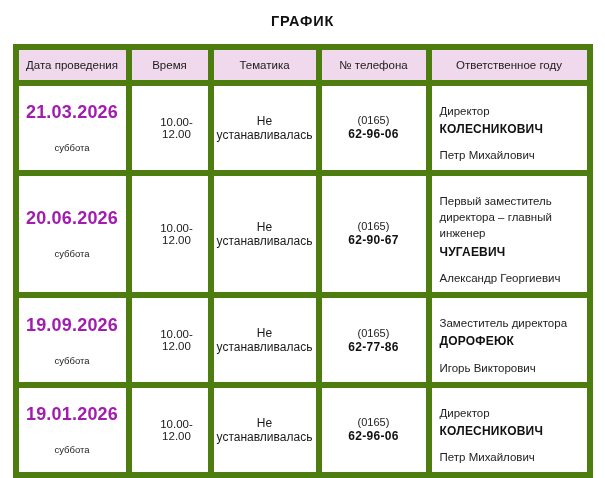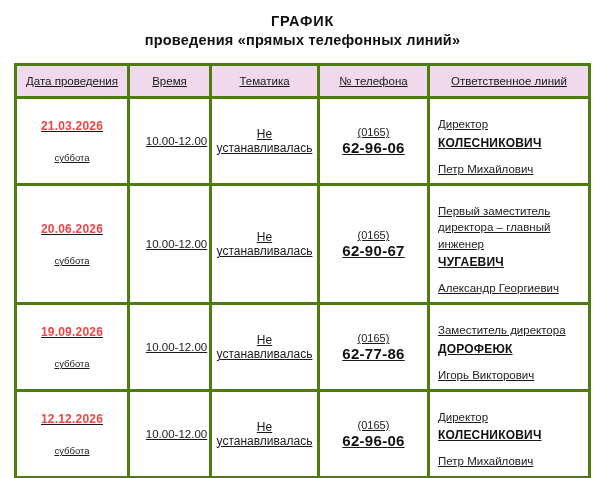--- a/index.html
+++ b/index.html
@@ -34,23 +34,22 @@
   }
   .title-line.l1 { letter-spacing: 0.8px; }
   table.schedule {
     border-collapse: collapse;
     width: 574px;
     margin: 13px auto 0 auto;
     table-layout: fixed;
   }
   table.schedule th,
   table.schedule td {
-    border: 3px solid #4d7c0f;
+    border: 6px solid #4d7c0f;
     vertical-align: middle;
-    text-decoration: underline;
   }
   thead th {
     background: #f0d9ec;
     font-size: 11.5px;
     font-weight: normal;
     color: #1a1a1a;
     height: 26px;
     text-align: center;
     padding: 2px 3px;
   }
@@ -58,23 +57,23 @@
   col.c-time { width: 82px; }
   col.c-topic { width: 108px; }
   col.c-phone { width: 110px; }
   col.c-person { width: 161px; }
 
   td.date {
     text-align: center;
     padding: 6px 2px;
   }
   td.date .d {
-    font-size: 12px;
-    font-weight: bold;
-    color: #ef4444;
+    font-size: 18px;
+    font-weight: bold;
+    color: #a21caf;
     letter-spacing: 0.2px;
   }
   td.date .w {
     font-size: 9.5px;
     color: #222;
     margin-top: 19px;
   }
   td.time {
     text-align: center;
     font-size: 11.5px;
@@ -86,21 +85,21 @@
   }
   td.phone {
     text-align: center;
     padding: 0 2px;
   }
   td.phone .code {
     font-size: 11px;
     color: #222;
   }
   td.phone .num {
-    font-size: 15px;
+    font-size: 12px;
     font-weight: bold;
     color: #111;
     margin-top: 1px;
     letter-spacing: 0.3px;
   }
   td.person {
     padding: 17px 8px 6px 8px;
     font-size: 11.5px;
     line-height: 1.42;
     text-align: left;
@@ -121,38 +120,37 @@
   }
   tbody tr { height: 72px; }
 </style>
 </head>
 <body>
 
 <div class="page">
 
   <div class="title-block">
     <div class="title-line l1">ГРАФИК</div>
-    <div class="title-line">проведения «прямых телефонных линий»</div>
   </div>
 
   <table class="schedule">
     <colgroup>
       <col class="c-date">
       <col class="c-time">
       <col class="c-topic">
       <col class="c-phone">
       <col class="c-person">
     </colgroup>
     <thead>
       <tr>
         <th>Дата проведения</th>
         <th>Время</th>
         <th>Тематика</th>
         <th>№ телефона</th>
-        <th>Ответственное линий</th>
+        <th>Ответственное году</th>
       </tr>
     </thead>
     <tbody>
 
       <tr>
         <td class="date">
           <div class="d">21.03.2026</div>
           <div class="w">суббота</div>
         </td>
         <td class="time">10.00-12.00</td>
@@ -199,21 +197,21 @@
         </td>
         <td class="person">
           <div class="post">Заместитель директора</div>
           <div class="fam">ДОРОФЕЮК</div>
           <div class="name">Игорь Викторович</div>
         </td>
       </tr>
 
       <tr>
         <td class="date">
-          <div class="d">12.12.2026</div>
+          <div class="d">19.01.2026</div>
           <div class="w">суббота</div>
         </td>
         <td class="time">10.00-12.00</td>
         <td class="topic">Не устанавливалась</td>
         <td class="phone">
           <div class="code">(0165)</div>
           <div class="num">62-96-06</div>
         </td>
         <td class="person">
           <div class="post">Директор</div>

